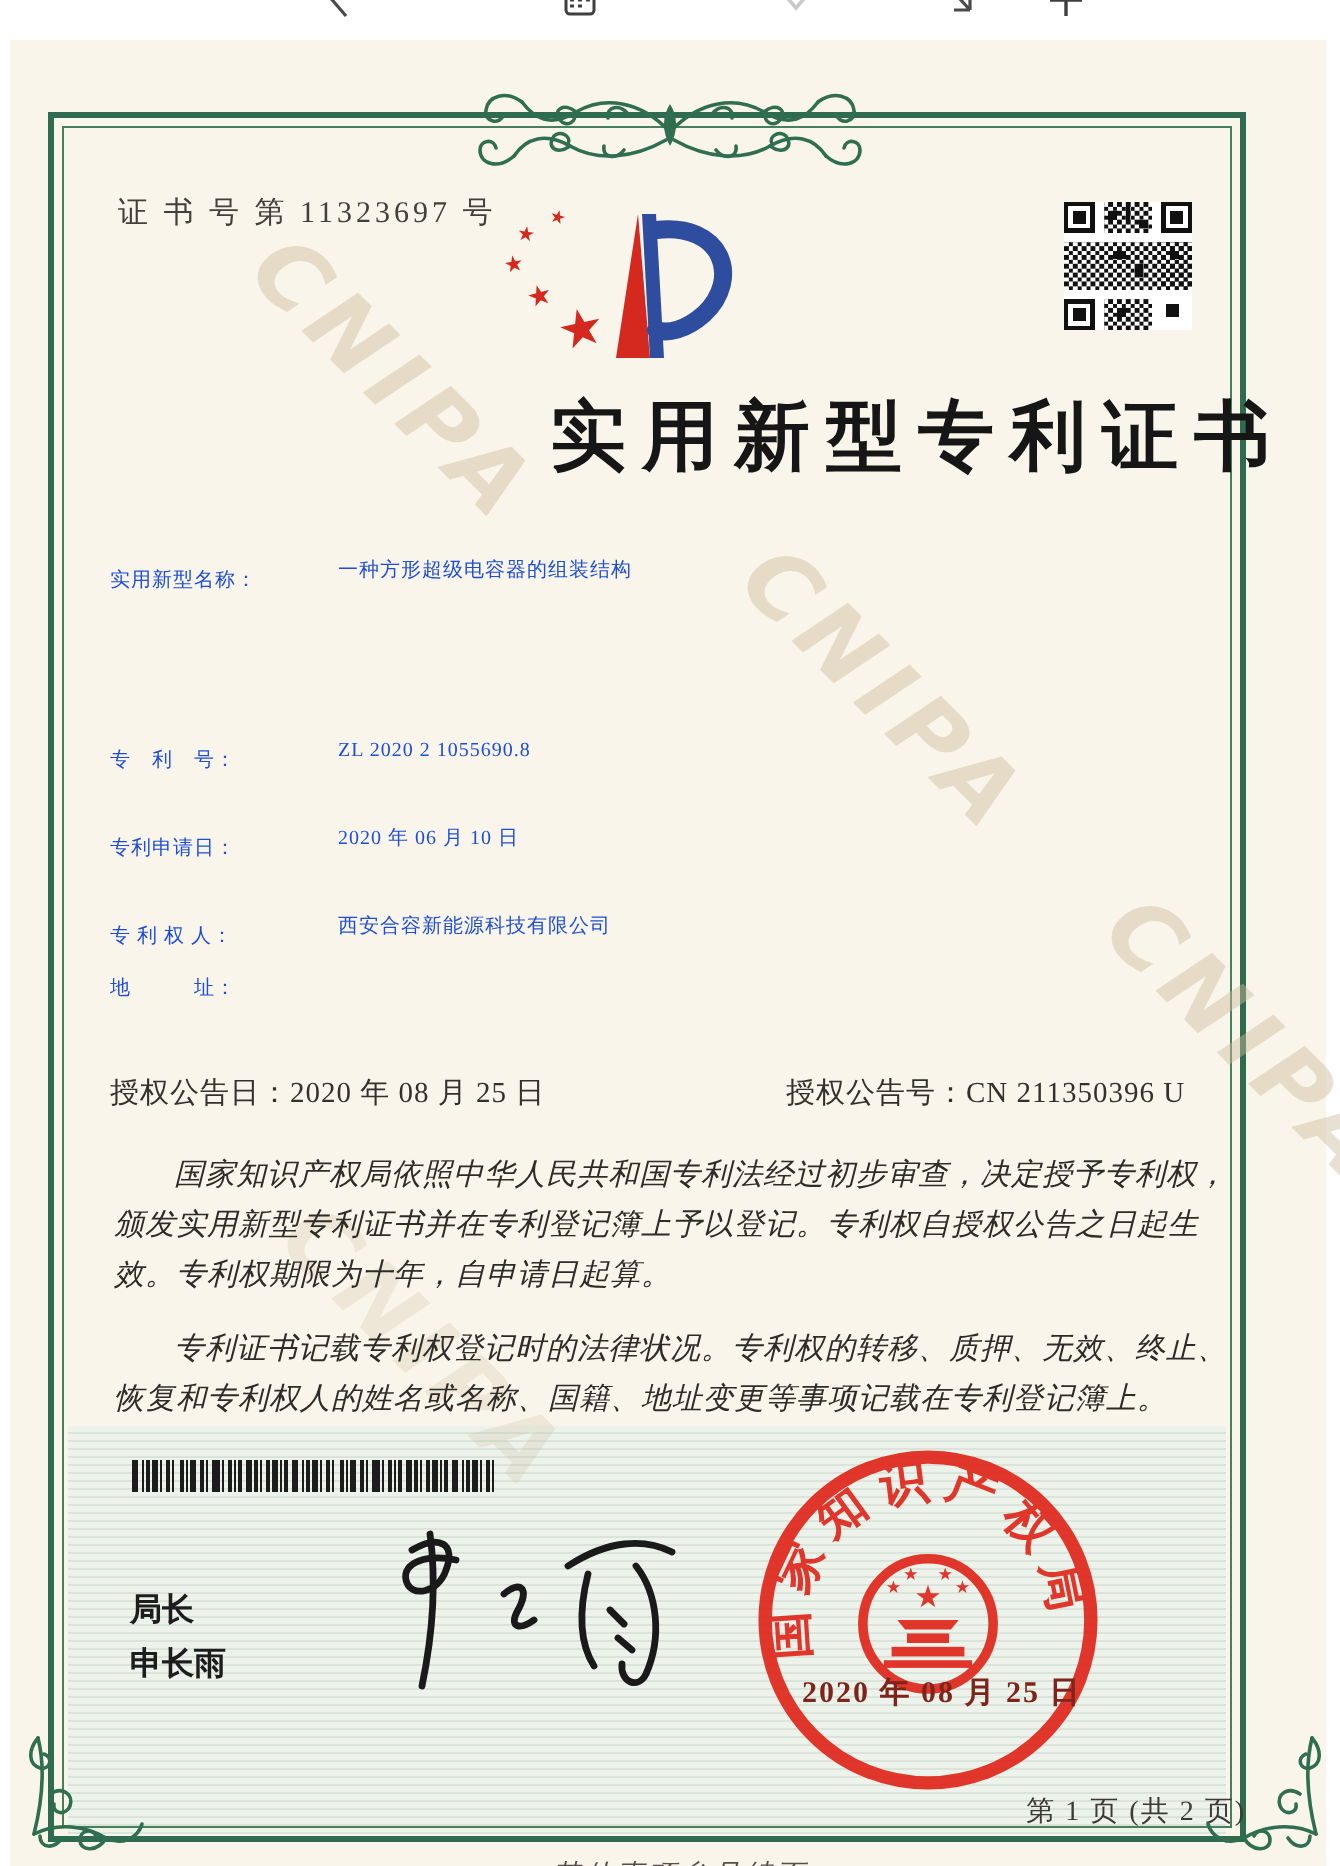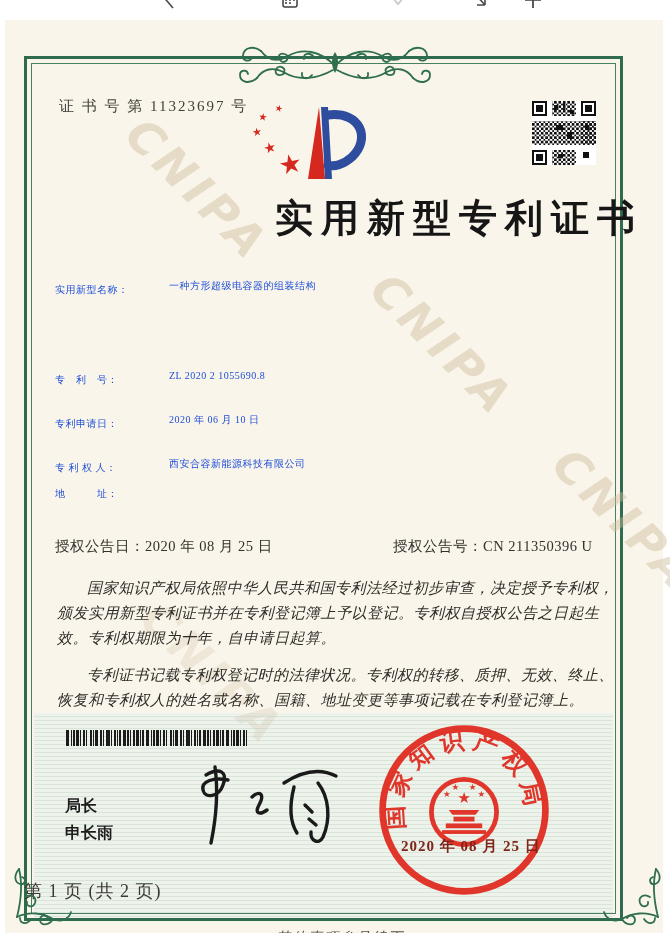--- a/index.html
+++ b/index.html
@@ -33,21 +33,21 @@
   .paras{position:absolute;left:40px;top:545px;width:594px;z-index:3;font-style:italic;
          font-size:15px;line-height:25px;color:#2e2c28;letter-spacing:0.5px;}
   .paras p{margin:12px;text-indent:2em;}
   .barcode{position:absolute;left:60px;top:711px;width:184px;height:16px;z-index:4;}
   .signer{position:absolute;left:60px;top:763px;z-index:4;font-family:"Liberation Sans","DejaVu Sans",sans-serif;
           font-weight:700;font-size:16px;color:#1d1d1d;line-height:27px;margin-top:10px;}
   .signature{position:absolute;left:185px;top:740px;width:170px;height:95px;z-index:4;}
   .seal{position:absolute;left:368px;top:700px;width:182px;height:182px;z-index:5;opacity:0.92;}
   .seal-date{position:absolute;left:396px;top:818px;z-index:6;font-weight:700;font-size:15px;
              color:#7e241a;letter-spacing:1px;}
-  .page-footer{position:absolute;left:19px;top:860px;width:599px;text-align:left;font-size:18px;
+  .page-footer{position:absolute;left:19px;top:878px;width:599px;text-align:right;font-size:14px;
                color:#3c3a36;z-index:6;letter-spacing:1px;}
   .cont-note{position:absolute;left:0;top:910px;width:670px;text-align:center;z-index:6;
              font-style:italic;font-size:14px;color:#555049;letter-spacing:2px;}
   .ornament{position:absolute;z-index:7;}
 </style>
 </head>
 <body>
 
 <div class="page">
 

